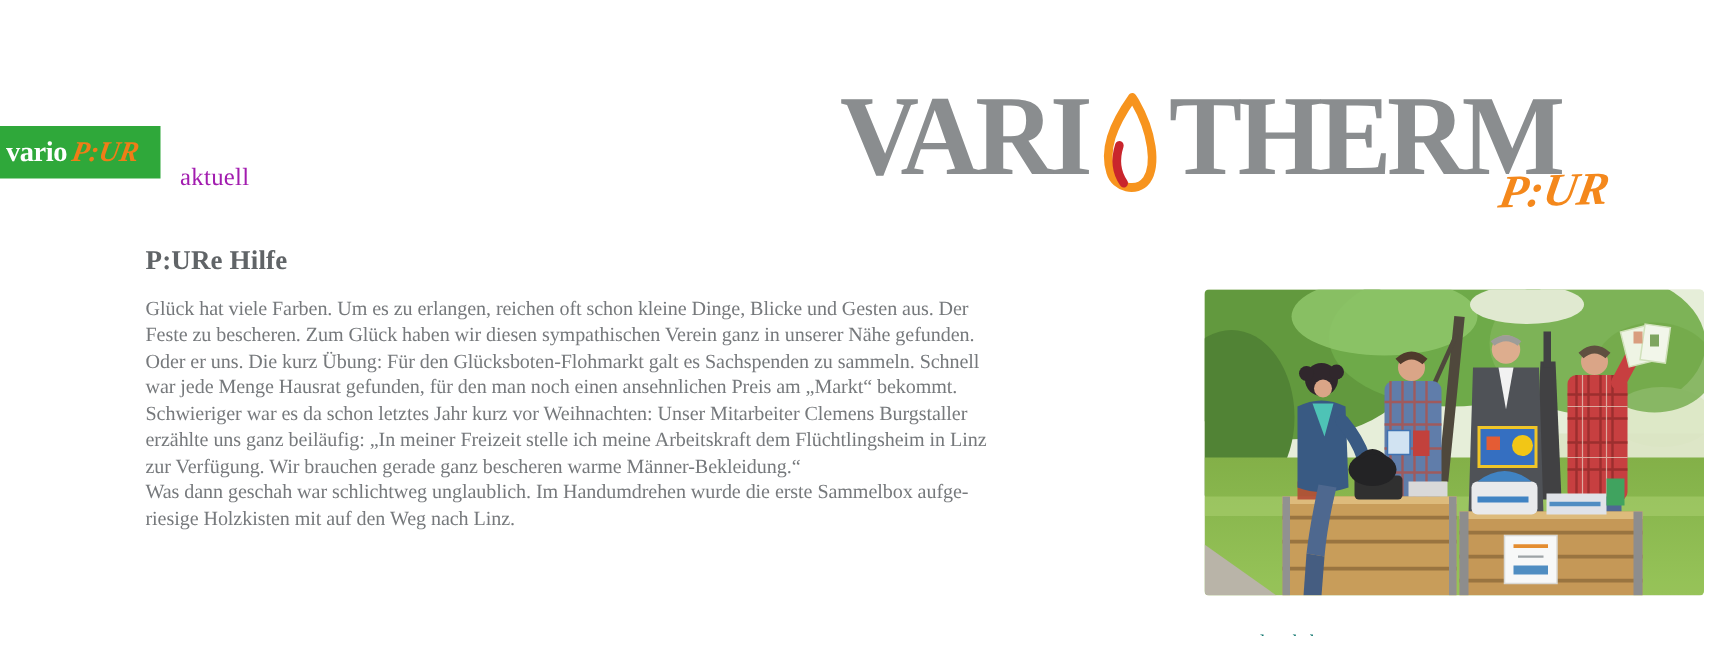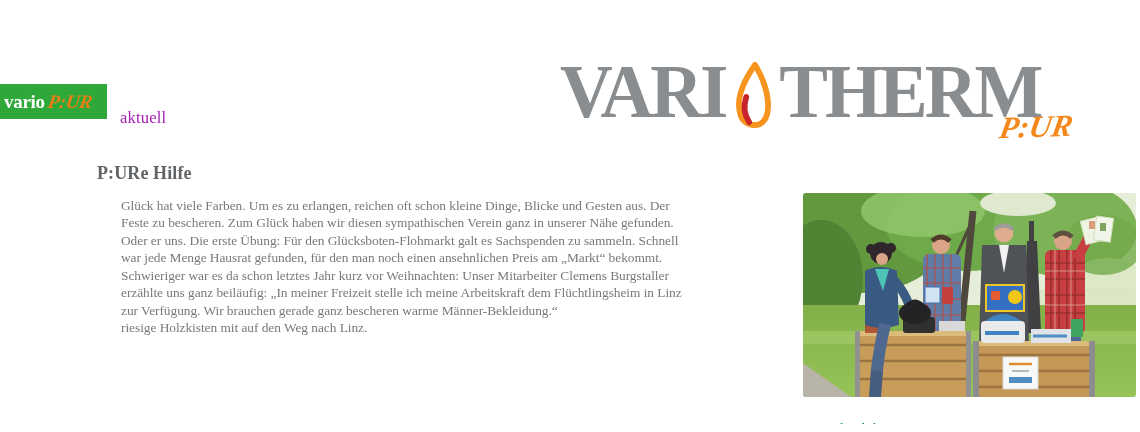--- a/index.html
+++ b/index.html
@@ -46,21 +46,20 @@
   }
   
   .article-title{
     position:absolute;left:97px;top:151px;
     font-size:18px;font-weight:bold;color:#606467;letter-spacing:0.1px;
   }
   .body-text{
     position:absolute;left:97px;top:197px;width:695px;
     font-size:13.4px;line-height:17.45px;color:#76797c;
     letter-spacing:-0.05px;
-    margin-left:24px;
   }
   .body-text .line{white-space:nowrap;}
   
   .photo{
     position:absolute;left:803px;top:193px;width:333px;height:204px;
     border-radius:3px;overflow:hidden;background:#dfe8cf;
   }
   .photo svg{display:block;}
   .caption{
     position:absolute;left:803px;top:404px;
@@ -88,25 +87,26 @@
       <span class="logo-word">THERM</span>
     </div>
     <span class="logo-sub">P:UR</span>
   </div>
 
   <h1 class="article-title">P:URe Hilfe</h1>
 
   <div class="body-text">
       <div class="line">Glück hat viele Farben. Um es zu erlangen, reichen oft schon kleine Dinge, Blicke und Gesten aus. Der</div>
       <div class="line">Feste zu bescheren. Zum Glück haben wir diesen sympathischen Verein ganz in unserer Nähe gefunden.</div>
-      <div class="line">Oder er uns. Die erste Übung: Für den Glücksboten-Flohmarkt galt es Sachspenden zu sammeln. Schnell</div>
+      <div class="line">Oder er uns. Die kurz Übung: Für den Glücksboten-Flohmarkt galt es Sachspenden zu sammeln. Schnell</div>
       <div class="line">war jede Menge Hausrat gefunden, für den man noch einen ansehnlichen Preis am „Markt“ bekommt.</div>
       <div class="line">Schwieriger war es da schon letztes Jahr kurz vor Weihnachten: Unser Mitarbeiter Clemens Burgstaller</div>
       <div class="line">erzählte uns ganz beiläufig: „In meiner Freizeit stelle ich meine Arbeitskraft dem Flüchtlingsheim in Linz</div>
       <div class="line">zur Verfügung. Wir brauchen gerade ganz bescheren warme Männer-Bekleidung.“</div>
+      <div class="line">Was dann geschah war schlichtweg unglaublich. Im Handumdrehen wurde die erste Sammelbox aufge-</div>
       <div class="line">riesige Holzkisten mit auf den Weg nach Linz.</div>
     </div>
 
   <div class="photo">
     <svg width="333" height="204" viewBox="0 0 333 204">
       <defs>
         <linearGradient id="grass" x1="0" y1="0" x2="0" y2="1">
           <stop offset="0" stop-color="#7fae43"></stop>
           <stop offset="1" stop-color="#94c254"></stop>
         </linearGradient>

